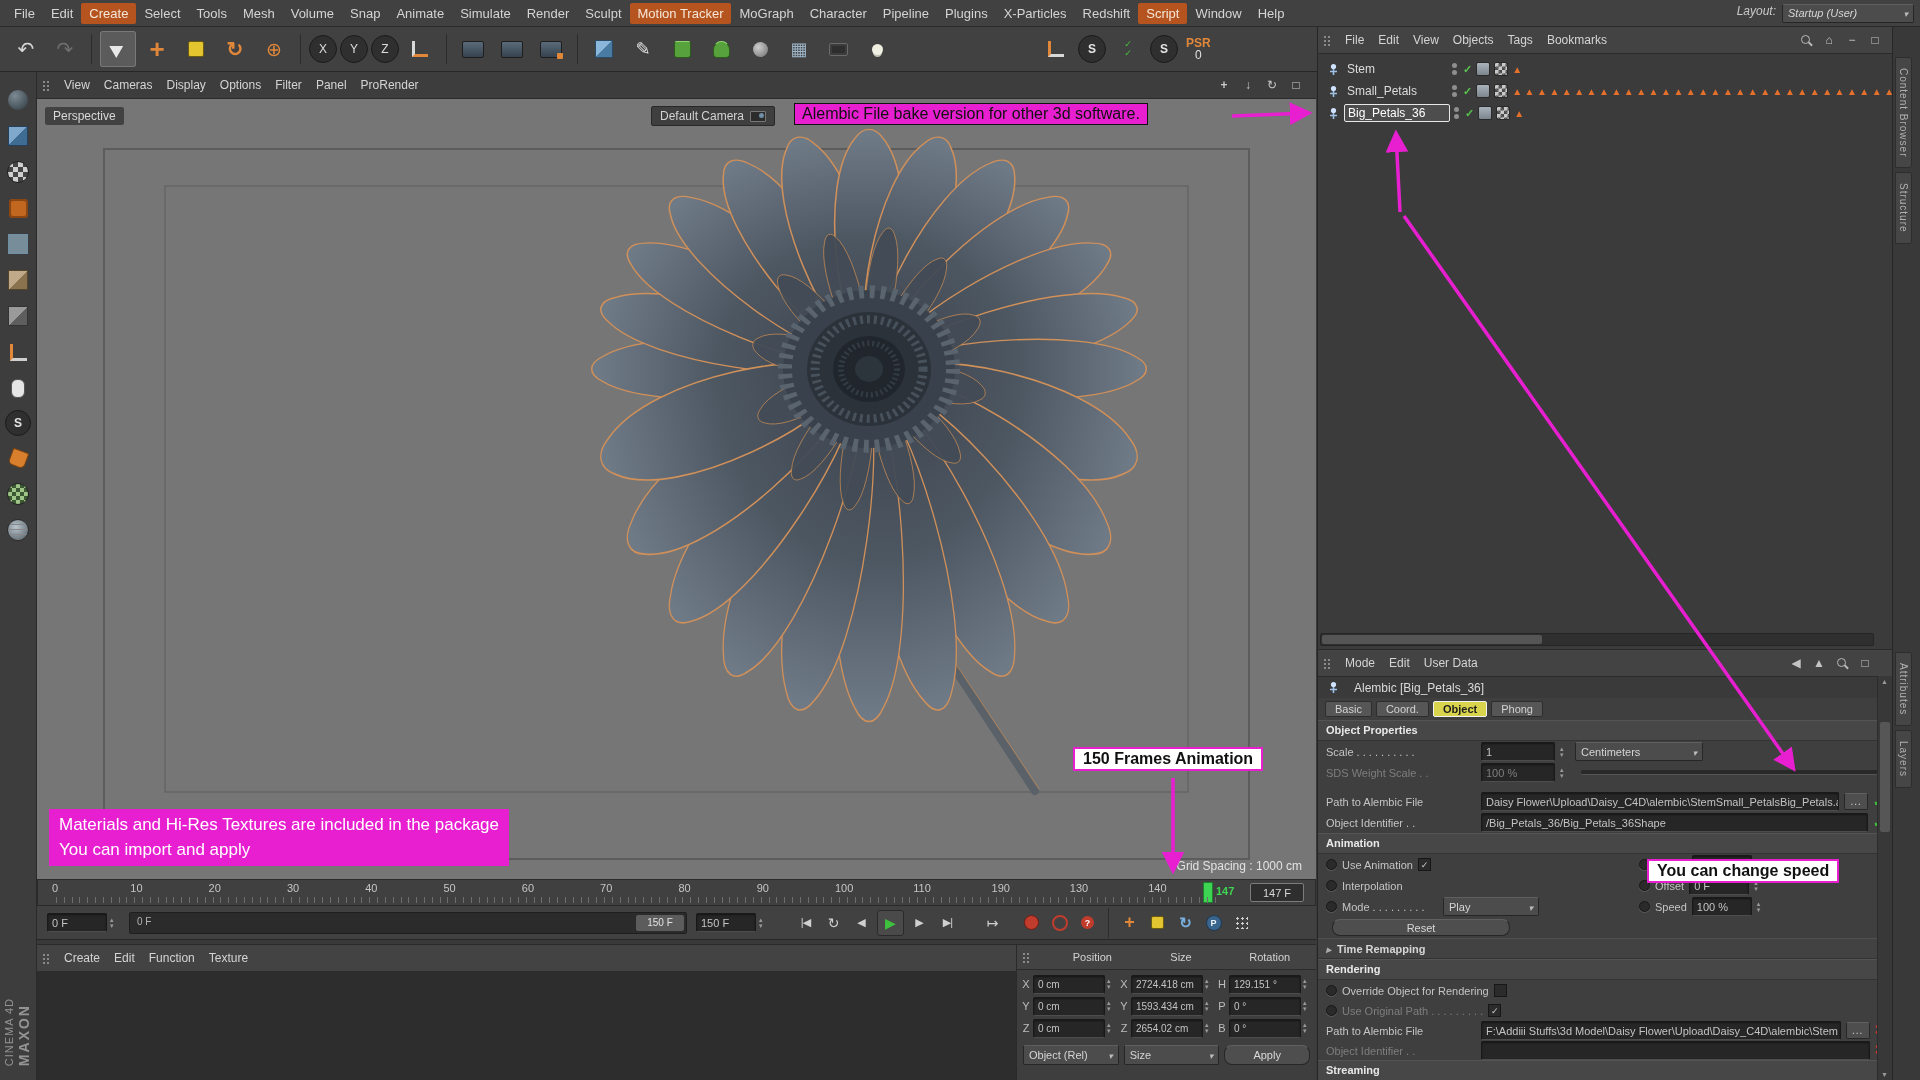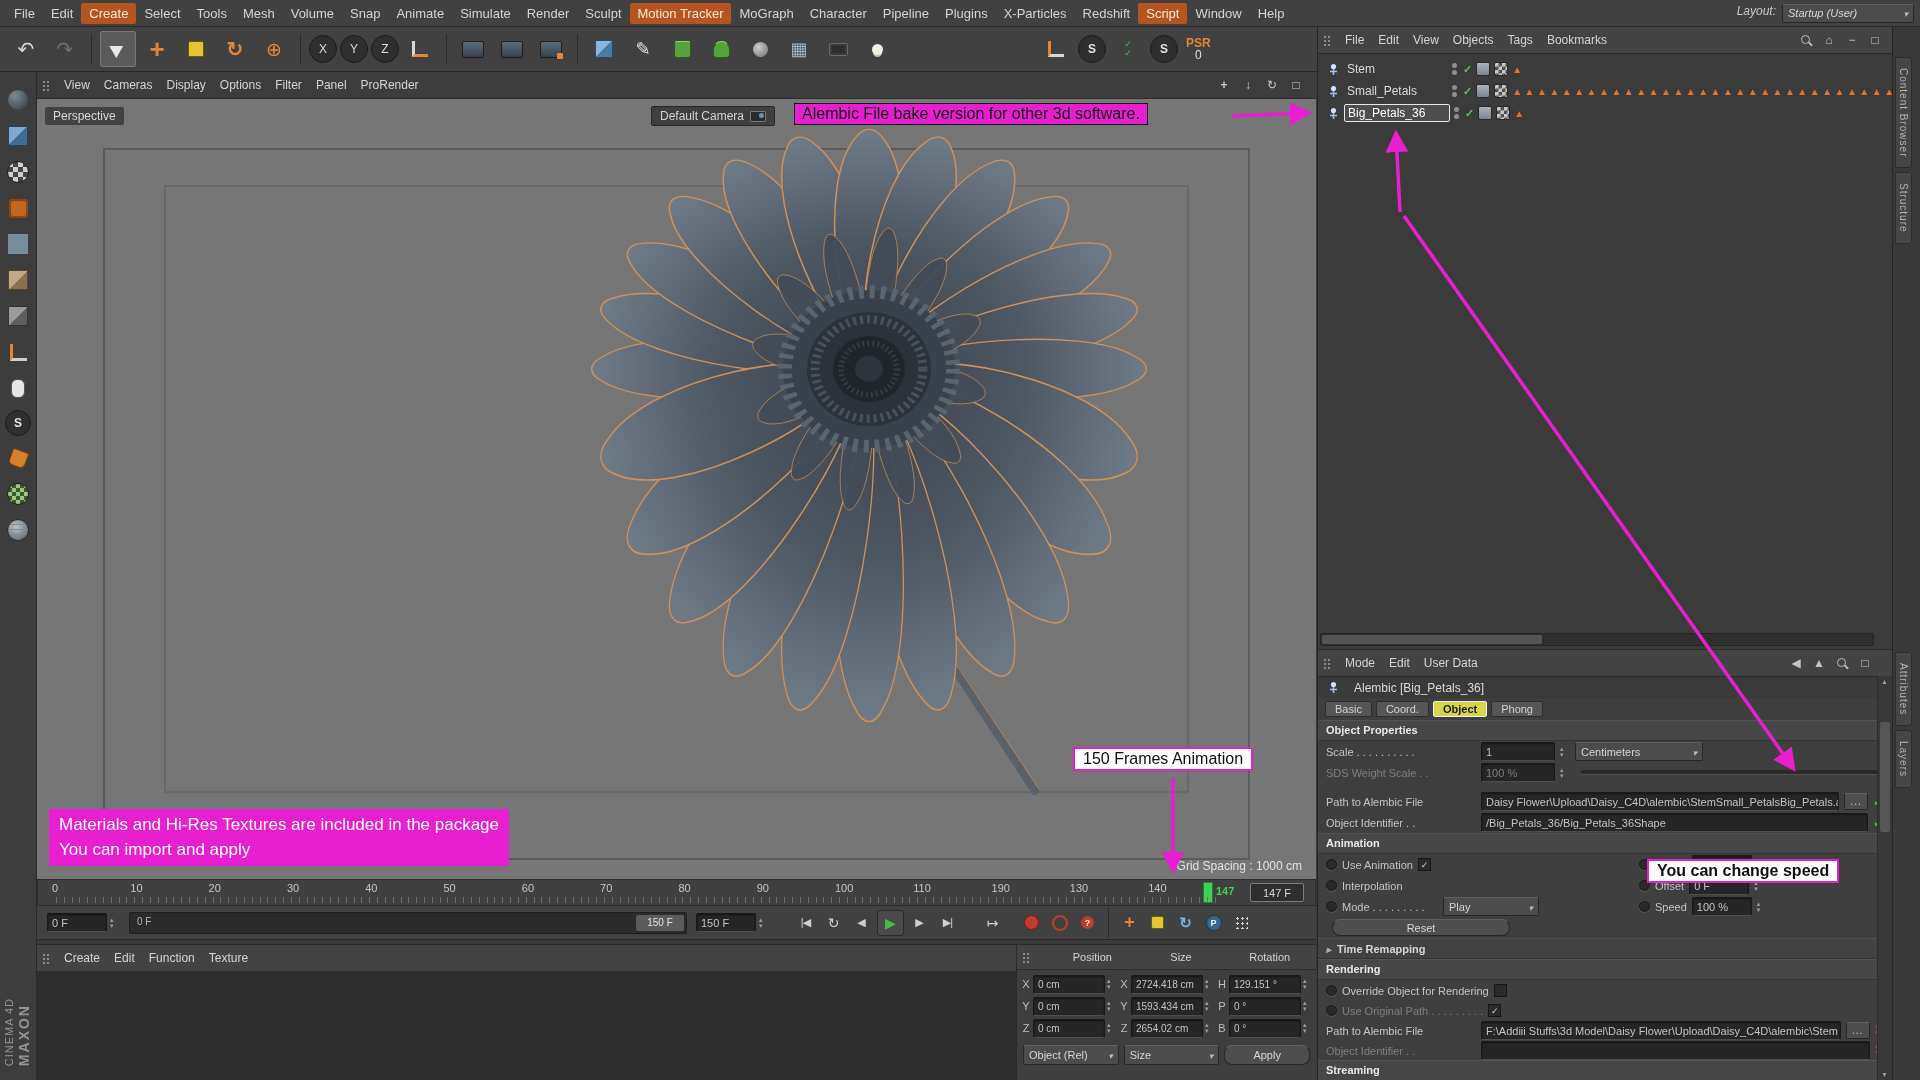--- a/index.html
+++ b/index.html
@@ -219,21 +219,21 @@
   
   .right-strip{position:absolute;left:1892px;top:27px;width:28px;bottom:0;background:#393939;border-left:1px solid #262626;box-sizing:border-box;}
   .vtabs{position:absolute;left:2px;display:flex;flex-direction:column;gap:4px;}
   .vtabs.top{top:30px;}
   .vtabs.bottom{top:625px;}
   .vtab{writing-mode:vertical-rl;background:#464646;border:1px solid #2d2d2d;color:#b2b2b2;font-size:10px;
     padding:10px 2px;border-radius:0 3px 3px 0;letter-spacing:1px;}
   
   .anno{position:absolute;z-index:40;white-space:nowrap;}
   .a1{left:794px;top:103px;background:#e71fd0;color:#111;border:1px solid #111;font-size:16px;padding:1px 7px;}
-  .a2{left:1073px;top:747px;background:#ffffff;color:#111;border:2px solid #e71fd0;font-size:16px;font-weight:normal;padding:1px 8px;}
+  .a2{left:1073px;top:747px;background:#ffffff;color:#111;border:2px solid #e71fd0;font-size:16px;font-weight:bold;padding:1px 8px;}
   .a3{left:49px;top:809px;background:#e71fd0;color:#fff;font-size:17px;padding:4px 10px;line-height:1.45;}
   .a4{left:1647px;top:859px;background:#ffffff;color:#111;border:2px solid #e71fd0;font-size:16px;font-weight:bold;padding:1px 8px;}
   .overlay{position:absolute;left:0;top:0;z-index:39;pointer-events:none;}
 </style>
 </head>
 <body>
 
 <div id="app">
 
   <div class="menubar">

